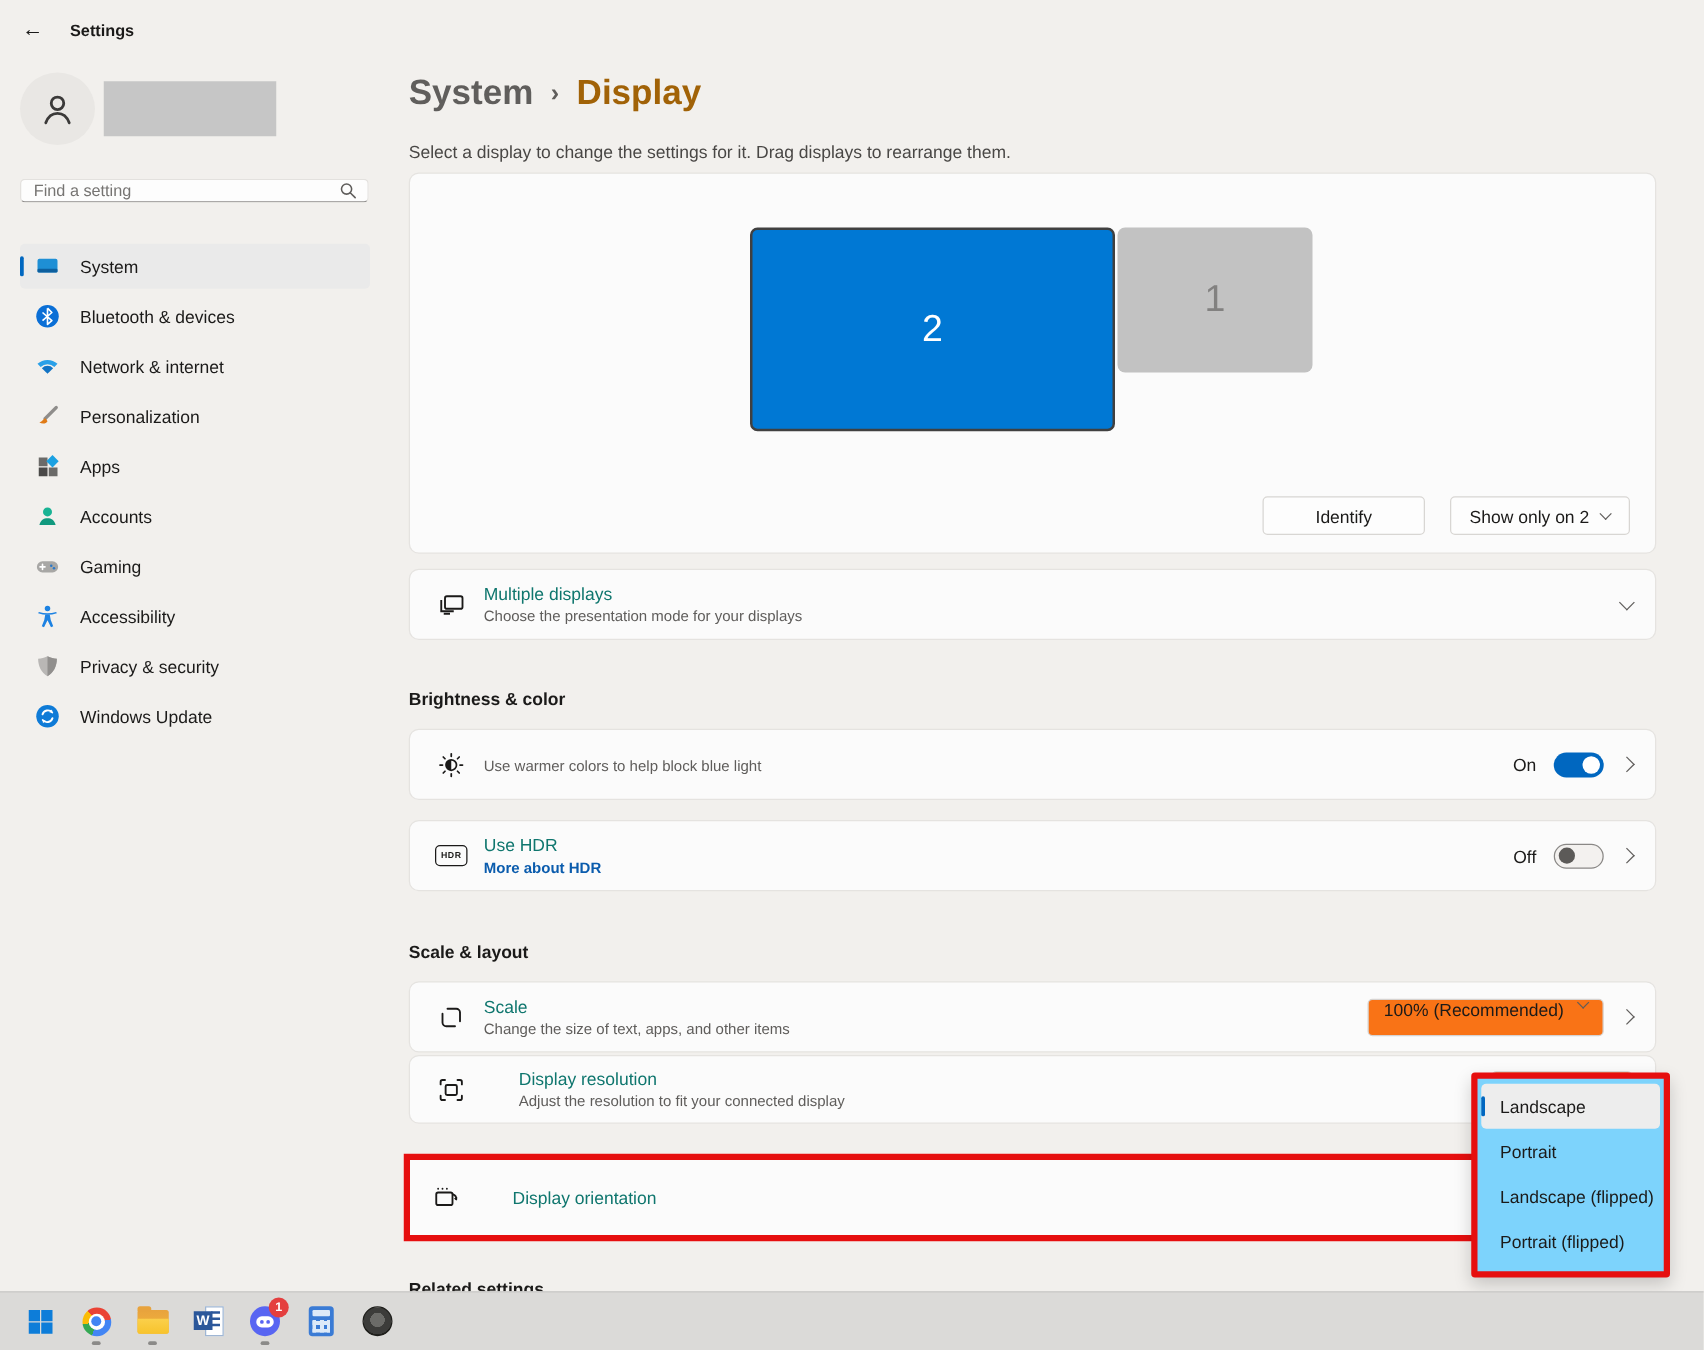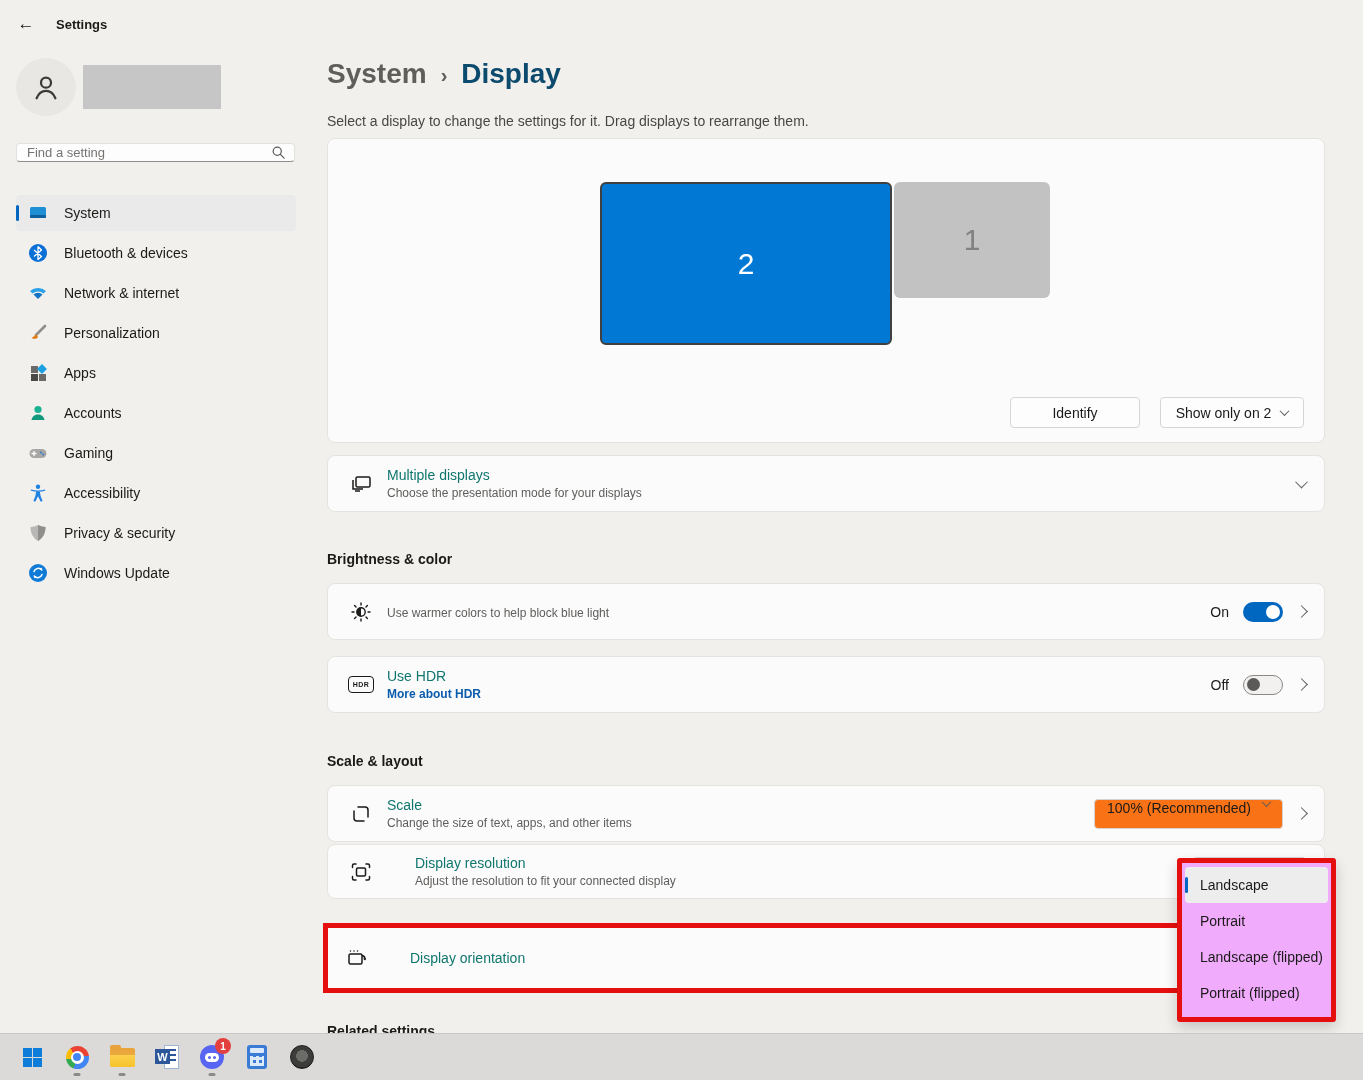--- a/index.html
+++ b/index.html
@@ -28,21 +28,21 @@
   .nav-item { position:relative; height:36px; margin-bottom:4px; border-radius:4px; display:flex; align-items:center; padding-left:12px; cursor:pointer; }
   .nav-item.selected { background:#eaeaea; }
   .nav-item.selected::before { content:""; position:absolute; left:0; top:10px; width:3px; height:16px; border-radius:2px; background:#0067c0; }
   .nav-ic { width:20px; height:20px; margin-right:16px; display:flex; align-items:center; justify-content:center; }
   .nav-label { font-size:14px; }
   
   .main { position:absolute; left:327px; top:0; width:998px; height:1080px; }
   .breadcrumb { position:absolute; left:0; top:58px; font-size:28px; font-weight:600; display:flex; align-items:center; gap:14px; }
   .crumb-parent { color:#605e5c; cursor:pointer; }
   .crumb-sep { color:#605e5c; font-size:20px; margin-top:3px; }
-  .crumb-current { color:#0c4a6e; }
+  .crumb-current { color:#a16207; }
   .page-subtitle { position:absolute; left:0; top:113px; font-size:14px; color:#494745; }
   .card { position:absolute; left:0; width:998px; background:#fbfbfb; border:1px solid #e5e3e0; border-radius:8px; }
   
   .arrange-card { top:138px; height:305px; }
   .monitor { position:absolute; border-radius:6px; display:flex; align-items:center; justify-content:center; font-size:30px; cursor:pointer; }
   .monitor-2 { left:272px; top:43px; width:292px; height:163px; background:#0078d4; border:2px solid #404040; color:#fff; }
   .monitor-1 { left:566px; top:43px; width:156px; height:116px; background:#c2c2c2; color:#828180; }
   .btn { position:absolute; height:31px; background:#fdfdfd; border:1px solid #d8d6d3; border-radius:4px;
     display:flex; align-items:center; justify-content:center; font-size:14px; gap:10px; cursor:pointer; }
   .identify-btn { left:682px; top:258px; width:130px; }
@@ -76,21 +76,21 @@
   .toggle.off { background:#f3f1ef; border:1px solid #8a8886; }
   .toggle.off::after { content:""; position:absolute; left:3px; top:2.5px; width:13px; height:13px; border-radius:50%; background:#5c5a58; }
   .state-label { font-size:14px; color:#1b1a19; }
   
   .select-btn { height:30px; background:#f97316; border:1px solid #d6d3d1; border-radius:4px;
     display:flex; align-items:flex-start; padding:0 12px; gap:12px; font-size:14px; cursor:pointer; }
   .hdr-badge { width:27px; height:17px; border:1.6px solid #1b1a19; border-radius:4px; font-size:7px; font-weight:700; display:flex; align-items:center; justify-content:center; letter-spacing:.4px; }
   
   .orient-box { position:absolute; left:-4px; top:923px; width:866px; height:70px; border:5px solid #e60f0f; background:#fbfbfb; display:flex; align-items:center; padding-left:16px; z-index:5; }
   
-  .dropdown { position:absolute; left:1177px; top:858px; width:159px; height:164px; border:5px solid #e60f0f; background:#f0abfc; border-radius:3px; z-index:10; box-shadow:0 6px 14px rgba(0,0,0,.18); padding:4px 3px; }
+  .dropdown { position:absolute; left:1177px; top:858px; width:159px; height:164px; border:5px solid #e60f0f; background:#7dd3fc; border-radius:3px; z-index:10; box-shadow:0 6px 14px rgba(0,0,0,.18); padding:4px 3px; }
   .dd-item { position:relative; height:36px; border-radius:4px; display:flex; align-items:center; padding-left:15px; font-size:14px; cursor:pointer; }
   .dd-item.selected { background:#ededed; }
   .dd-item.selected::before { content:""; position:absolute; left:0; top:10px; width:3px; height:16px; border-radius:2px; background:#0067c0; }
   
   .taskbar { position:absolute; left:0; bottom:0; width:1363px; height:47px; background:#dbdad8; border-top:1px solid #c9c8c6; display:flex; align-items:center; padding-left:12px; gap:5px; z-index:20; }
   .tb-btn { position:relative; width:40px; height:42px; border-radius:4px; display:flex; align-items:center; justify-content:center; cursor:pointer; }
   .tb-btn .run { position:absolute; bottom:2px; left:50%; transform:translateX(-50%); width:7px; height:3px; border-radius:2px; background:#8b8a88; }
   .badge { position:absolute; top:2px; right:1px; width:16px; height:16px; border-radius:50%; background:#e43f3f; color:#fff; font-size:10px; font-weight:700; display:flex; align-items:center; justify-content:center; }
   
   .ic-start { width:19px; height:19px; display:grid; grid-template-columns:9px 9px; grid-template-rows:9px 9px; gap:1px; }

